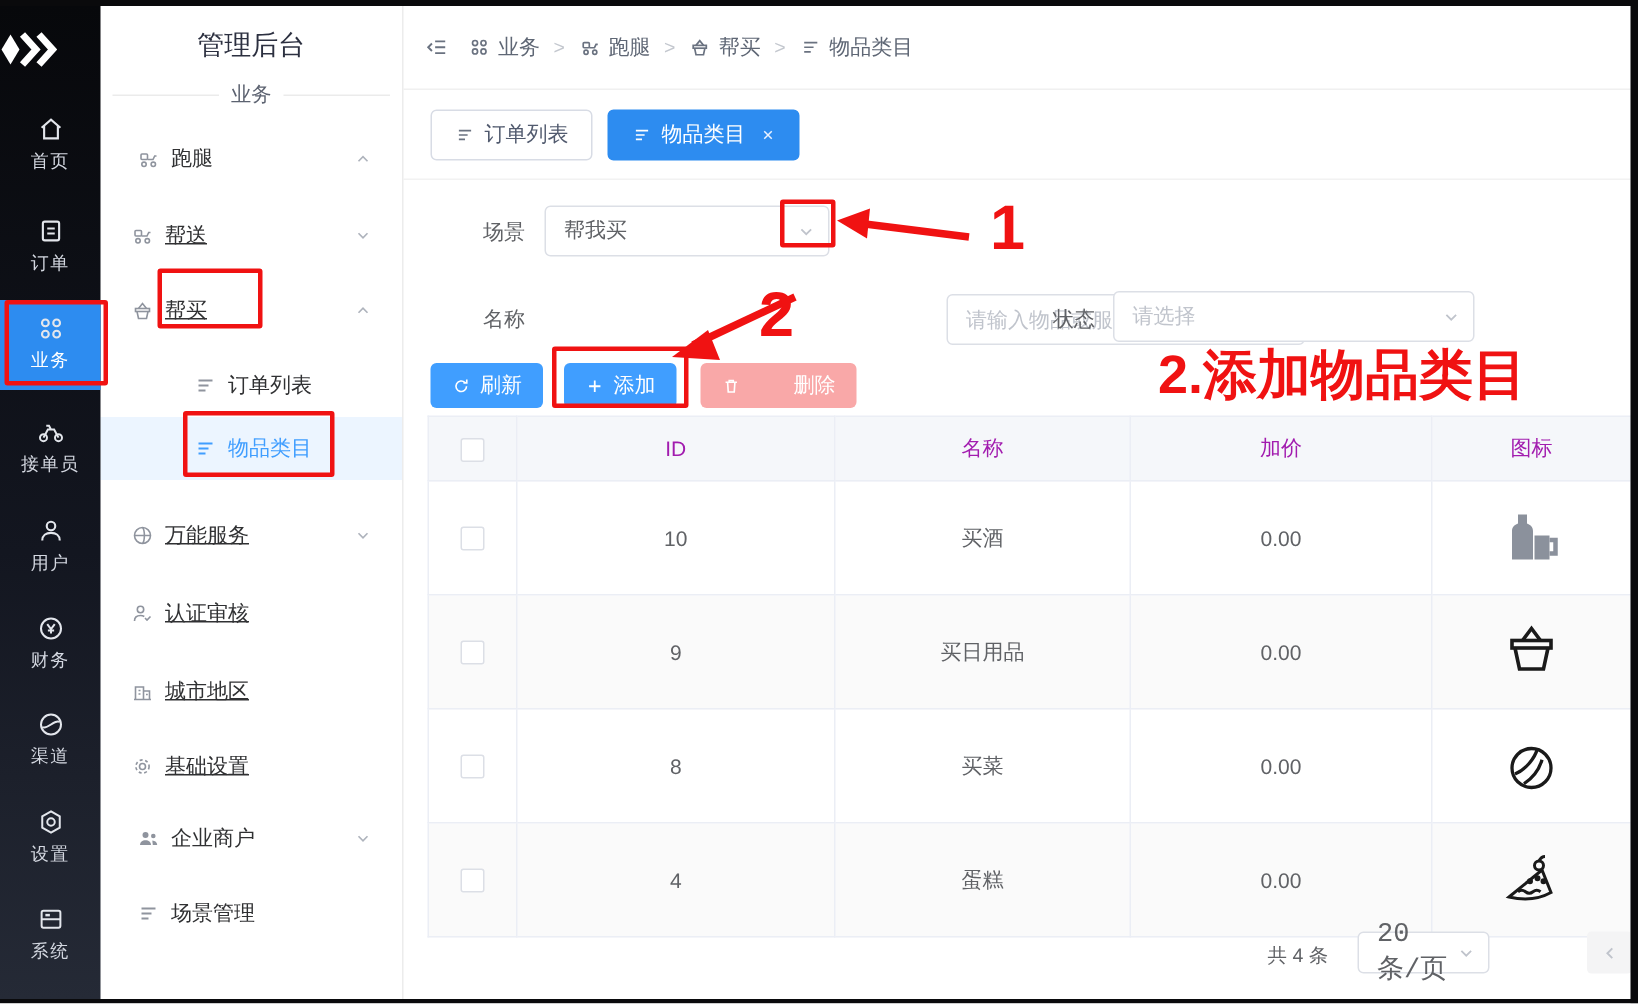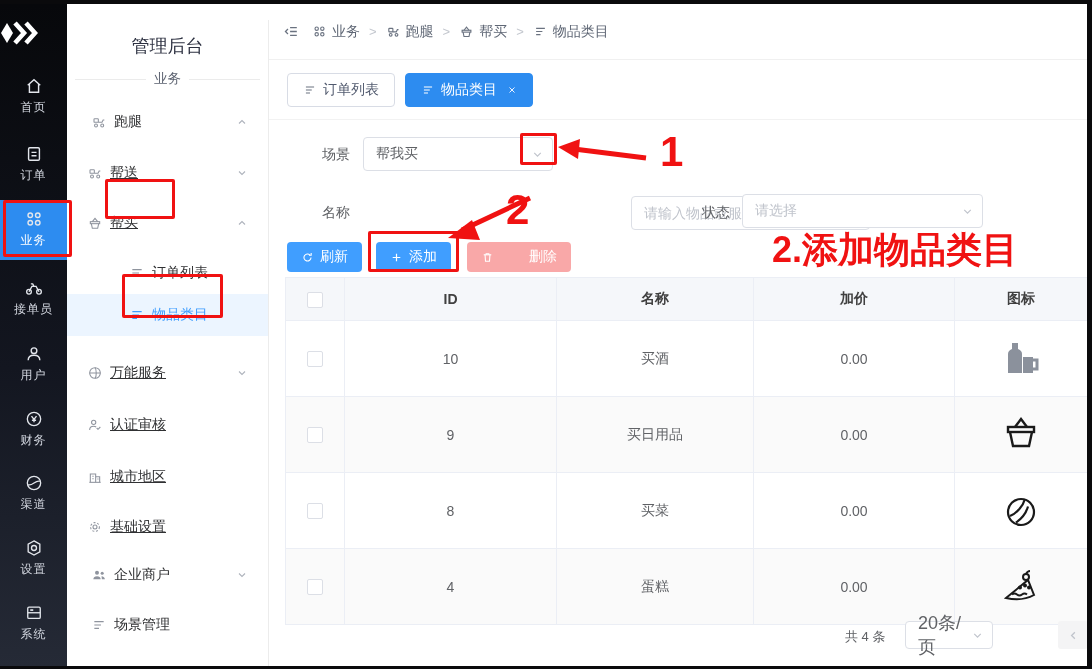--- a/index.html
+++ b/index.html
@@ -6,21 +6,21 @@
   #frame{position:relative;width:1092px;height:669px;background:#fff;overflow:hidden;margin:0 auto;}
   .edge{position:absolute;background:#0a0a0c;z-index:60;}
   
   #rail{position:absolute;left:0;top:4px;bottom:3px;width:67px;background:linear-gradient(180deg,#07080b 0%,#131620 55%,#252a36 100%);z-index:5;}
   .rail-item{position:absolute;left:0;width:67px;text-align:center;color:#d4d8e1;cursor:pointer;}
   .rail-item .ric{display:block;margin:0 auto 3px;width:20px;height:20px;color:#e3e6ec;}
   .rail-item .rlb{display:block;font-size:12px;letter-spacing:1px;}
   .rail-item.active{background:#2d8cf0;color:#fff;height:60px;padding-top:9px;box-sizing:border-box;}
   #rail-logo{position:absolute;top:16px;left:0;width:67px;text-align:center;}
   
-  #sidebar{position:absolute;left:67px;top:4px;bottom:3px;width:201px;background:#fff;border-right:1px solid #ececec;z-index:4;margin-top:16px;}
+  #sidebar{position:absolute;left:67px;top:4px;bottom:3px;width:201px;background:#fff;border-right:1px solid #ececec;z-index:4;}
   #sb-title{position:absolute;top:14px;left:0;width:100%;text-align:center;font-size:18px;color:#2c3040;}
   #sb-section{position:absolute;top:50px;left:0;width:100%;display:flex;align-items:center;justify-content:center;font-size:13.5px;color:#5c6270;}
   #sb-section::before,#sb-section::after{content:"";flex:1;height:1px;background:#ebebeb;margin:0 8px;}
   .menu-item{position:absolute;left:0;width:100%;height:24px;display:flex;align-items:center;font-size:14px;color:#303133;cursor:pointer;box-sizing:border-box;}
   .menu-item .mic{width:16px;height:16px;margin-right:7px;color:#8f949e;flex:none;}
   .lv0{padding-left:24px;}
   .lv1{padding-left:20px;text-decoration:underline;}
   .lv2{padding-left:62px;}
   .menu-item .mchev{position:absolute;right:20px;width:12px;height:12px;color:#aeb3bc;}
   .menu-item.active{background:#ecf5ff;height:42px;color:#409eff;}
@@ -31,32 +31,32 @@
   .crumb{display:flex;align-items:center;font-size:14px;color:#5f6775;}
   .crumb .cic{width:15px;height:15px;margin-right:5px;color:#6a7280;}
   .csep{color:#c3c7ce;margin:0 9px;font-size:13px;}
   #tabsrow{position:absolute;left:0;top:56px;right:0;height:60px;border-bottom:1px solid #f2f2f2;display:flex;align-items:center;padding-left:19px;gap:10px;box-sizing:border-box;}
   .tab{height:32px;display:inline-flex;align-items:center;padding:0 15px;border:1px solid #d8dce5;border-radius:4px;background:#fff;color:#515a6e;font-size:14px;cursor:pointer;}
   .tab .tic{width:14px;height:14px;margin-right:6px;color:#6a7280;}
   .tab.active{background:#2d8cf0;border-color:#2d8cf0;color:#fff;}
   .tab.active .tic{color:#fff;}
   .tab .tclose{width:10px;height:10px;margin-left:10px;color:#eaf2ff;}
   .flabel{position:absolute;font-size:14px;color:#606266;}
-  .selbox{position:absolute;height:34px;border:1px solid #dcdfe6;border-radius:4px;background:#fff;display:flex;align-items:center;padding:0 26px 0 12px;font-size:14px;color:#606266;box-sizing:border-box;cursor:pointer;}
+  .selbox{position:absolute;height:34px;border:1px solid #dcdfe6;border-radius:4px;background:#fff;display:flex;align-items:center;padding:0 26px 0 12px;font-size:14px;color:#606266;box-sizing:border-box;cursor:pointer;font-family:Liberation Mono, monospace;}
   .selbox .ph{color:#c0c4cc;}
   .selbox .schev{position:absolute;right:8px;width:13px;height:13px;color:#c0c4cc;}
   #name-input{position:absolute;left:363px;top:192px;width:239px;height:34px;border:1px solid #dcdfe6;border-radius:4px;padding:0 12px;font-size:14px;color:#606266;box-sizing:border-box;font-family:inherit;}
   #name-input::placeholder{color:#c0c4cc;opacity:1;}
   .btn{position:absolute;top:238px;height:30px;display:inline-flex;align-items:center;padding:0 14px;border:none;border-radius:4px;font-size:14px;color:#fff;cursor:pointer;font-family:Liberation Mono, monospace;}
   .btn .bic{width:13px;height:13px;margin-right:6px;}
   .btn-blue{background:#409eff;}
   .btn-disabled{background:#f9a8a8;cursor:not-allowed;gap:29px;}
   
   #grid{position:absolute;left:17px;top:273px;border-collapse:collapse;table-layout:fixed;width:802px;font-size:14px;}
-  #grid th{background:#f5f7fa;color:#404040;font-weight:bold;height:40px;border:1px solid #ebeef5;}
+  #grid th{background:#f5f7fa;color:#a21caf;font-weight:normal;height:40px;border:1px solid #ebeef5;}
   #grid td{color:#606266;text-align:center;height:73px;border:1px solid #ebeef5;}
   #grid tr.stripe td{background:#fafafa;}
   #grid .ckcell{text-align:center;}
   .ckbox{display:inline-block;width:14px;height:14px;border:1px solid #dcdfe6;border-radius:2px;background:#fff;vertical-align:middle;cursor:pointer;}
   #grid th.ckhead{background:#f5f7fa;}
   .foodicon{display:inline-block;width:44px;height:44px;vertical-align:middle;}
   
   #total{position:absolute;left:577px;top:624px;font-size:13px;color:#606266;}
   #pagesize{left:637px;top:617px;width:88px;height:28px;font-size:18px;}
   #prevbtn{position:absolute;left:790px;top:617px;width:30px;height:28px;background:#f4f4f5;border-radius:3px;display:flex;align-items:center;justify-content:center;color:#c0c4cc;cursor:pointer;}

